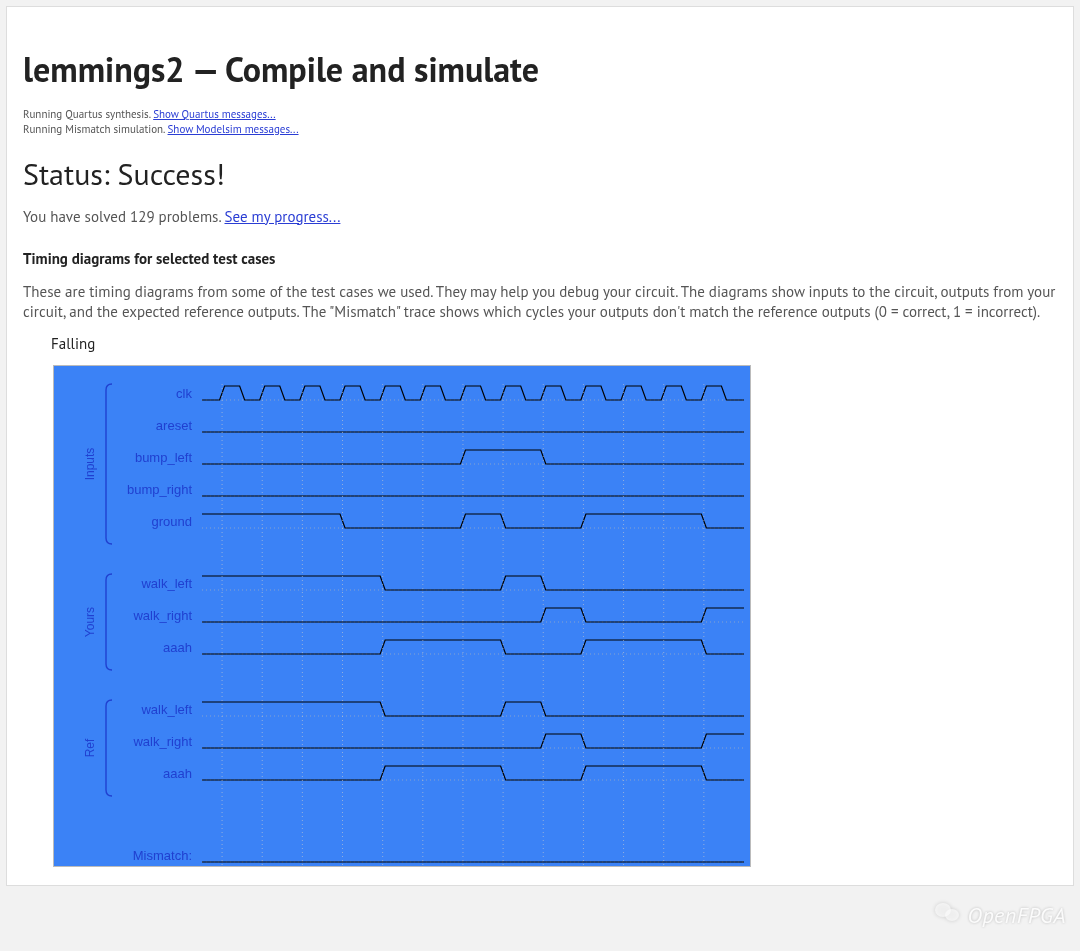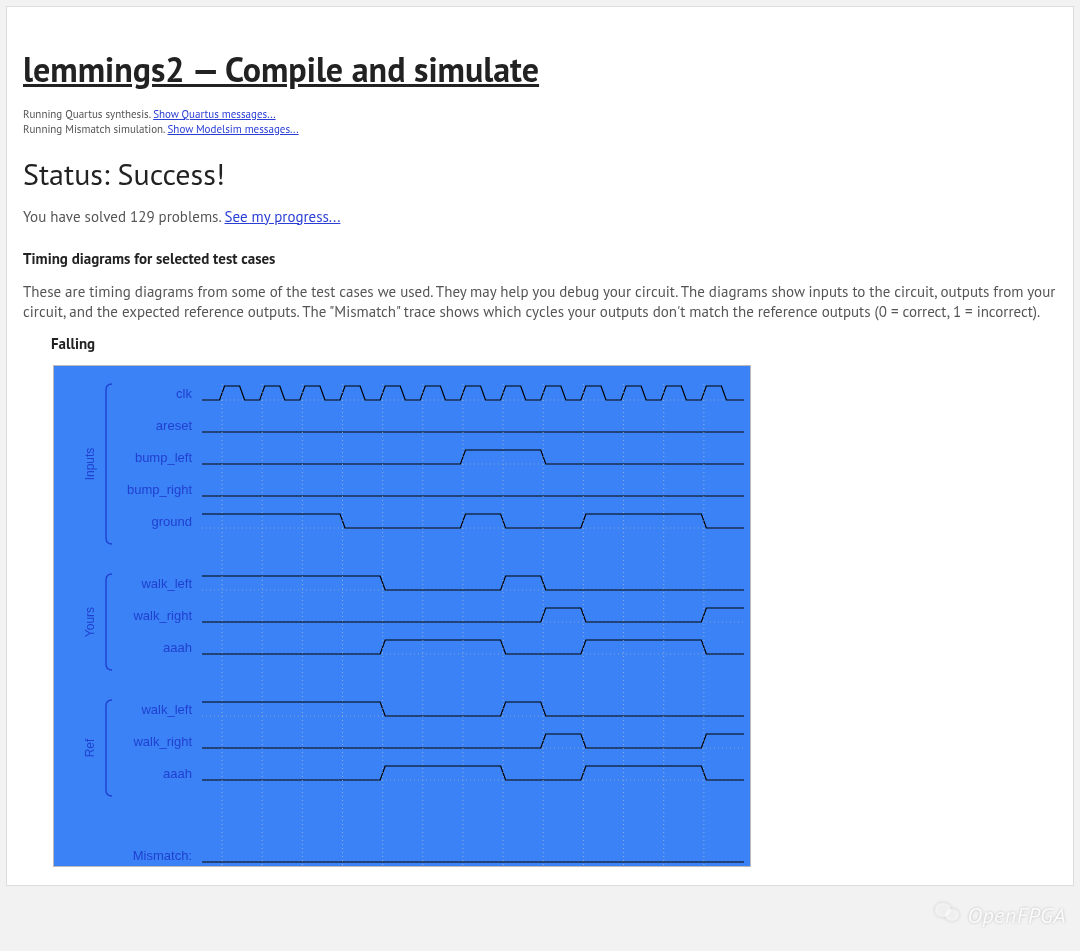--- a/index.html
+++ b/index.html
@@ -1,21 +1,21 @@
 <!DOCTYPE html>
 <html><head>
 <meta charset="utf-8">
 <style>
   html,body{margin:0;padding:0;font-family:"PT Sans","Helvetica Neue",Arial,sans-serif;background:#f2f2f2;color:#333;}
   .page{width:1080px;min-height:951px;background:#f2f2f2;position:relative;box-sizing:border-box;padding:6px;}
   .card{background:#fff;border:1px solid #ddd;padding:18px 16px 18px 16px;}
-  h1{font-size:34px;font-weight:700;margin:22px 0 16px 0;color:#222;text-decoration:underline;}
+  h1{font-size:34px;font-weight:700;margin:22px 0 16px 0;color:#222;}
   h2{font-size:30px;font-weight:400;margin:17px 0 14px 0;color:#222;}
   h3{font-size:15px;font-weight:700;margin:22px 0 14px 0;color:#222;}
-  h4{font-size:15px;font-weight:700;margin:12px 0 12px 28px;color:#222;}
+  h4{font-size:15px;font-weight:400;margin:12px 0 12px 28px;color:#222;}
   .runline{font-size:11px;color:#555;line-height:1.35;}
   a{color:#2a3dd4;text-decoration:underline;}
   .indent{margin-left:18px;}
   .bodytext{font-size:15px;color:#555;line-height:1.35;margin:0 0 6px 0;}
   .diagram-box{border:1px solid #bbb;margin:6px 0 0 30px;width:696px;height:500px;background:#3b82f6;position:relative;}
   .diagram-box svg{display:block;}
   .siglbl{font:13px Arial,sans-serif;fill:#2040d0;}
   .grplbl{font:12px Arial,sans-serif;fill:#2040d0;}
   .ticklbl{font:10px Arial,sans-serif;fill:#888;}
   .watermark{position:absolute;right:14px;bottom:22px;color:#fff;opacity:.7;font-size:22px;font-style:italic;letter-spacing:.5px;text-shadow:0 0 3px rgba(0,0,0,.35);}

